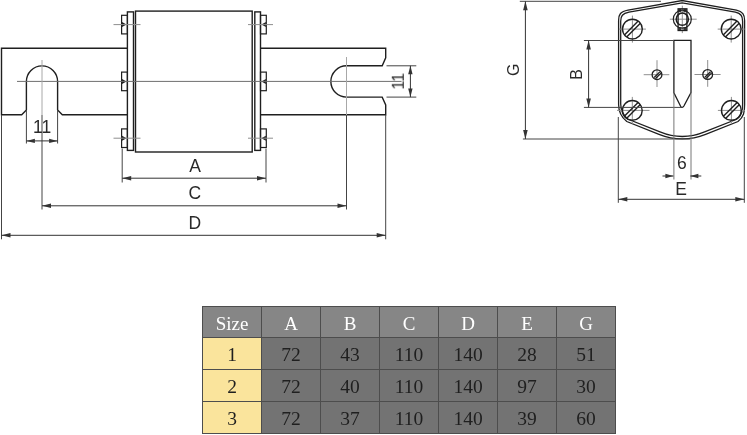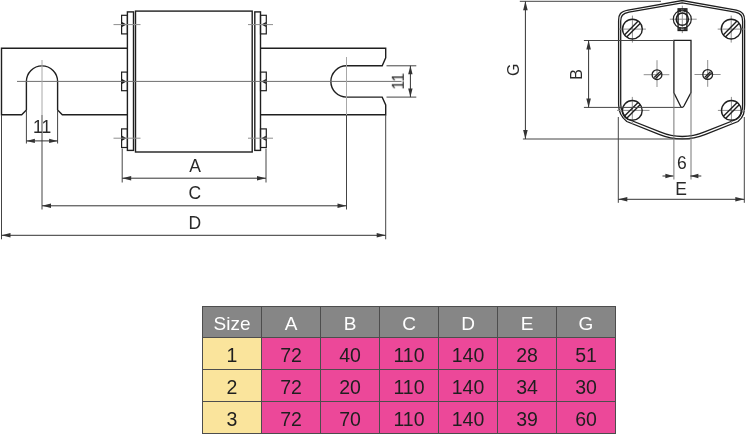--- a/index.html
+++ b/index.html
@@ -1,24 +1,24 @@
 <!DOCTYPE html>
 <html><head>
 <meta charset="utf-8">
 <style>
   html,body{margin:0;padding:0;background:#ffffff;}
   #canvas{position:relative;width:747px;height:435px;background:#fff;overflow:hidden;
           font-family:"Liberation Sans", sans-serif;}
   svg{position:absolute;left:0;top:0;}
   table.dim{position:absolute;left:202px;top:306px;transform:translateZ(0);border-collapse:collapse;
-            font-family:Liberation Sans, sans-serif;}
+            font-family:Liberation Serif, serif;}
   table.dim td,table.dim th{border:1px solid #4d4d4d;width:58px;max-width:58px;min-width:58px;
             padding:0;text-align:center;font-weight:normal;}
   table.dim th{height:27px;padding-top:3px;background:#868686;color:#ffffff;font-size:19px;}
-  table.dim td{height:28px;padding-top:3px;background:#ec4899;color:#1f1f1f;font-size:19.5px;}
+  table.dim td{height:28px;padding-top:3px;background:#737373;color:#1f1f1f;font-size:19.5px;}
   table.dim td.c1{background:#fae49c;}
 </style>
 </head>
 <body>
 <div id="canvas">
 <svg width="747" height="435" viewBox="0 0 747 435">
   <g fill="none" stroke="#1f1f1f" stroke-width="1.4">
 
     <path d="M127.4,48.3 L1.5,48.3 L1.5,114.7 L21.7,114.7 L26.4,110 L26.4,81.5 A15.6 15.6 0 0 1 57.6,81.5 L57.6,110 L62.3,114.7 L127.4,114.7"></path>
 
@@ -200,39 +200,39 @@
           <th>A</th>
           <th>B</th>
           <th>C</th>
           <th>D</th>
           <th>E</th>
           <th>G</th>
         </tr>
   <tr>
           <td class="c1">1</td>
           <td>72</td>
-          <td>40</td>
+          <td>43</td>
           <td>110</td>
           <td>140</td>
           <td>28</td>
           <td>51</td>
         </tr>
   <tr>
           <td class="c1">2</td>
           <td>72</td>
-          <td>20</td>
+          <td>40</td>
           <td>110</td>
           <td>140</td>
-          <td>34</td>
+          <td>97</td>
           <td>30</td>
         </tr>
   <tr>
           <td class="c1">3</td>
           <td>72</td>
-          <td>70</td>
+          <td>37</td>
           <td>110</td>
           <td>140</td>
           <td>39</td>
           <td>60</td>
         </tr>
 </tbody>
     </table>
 </div>
 
 </body></html>

